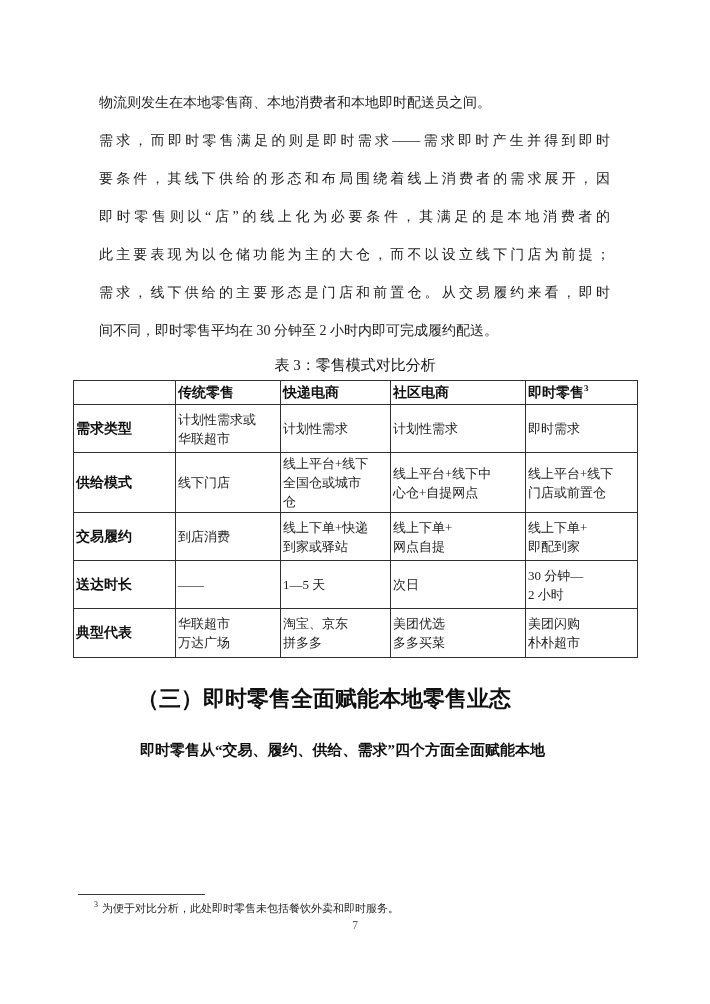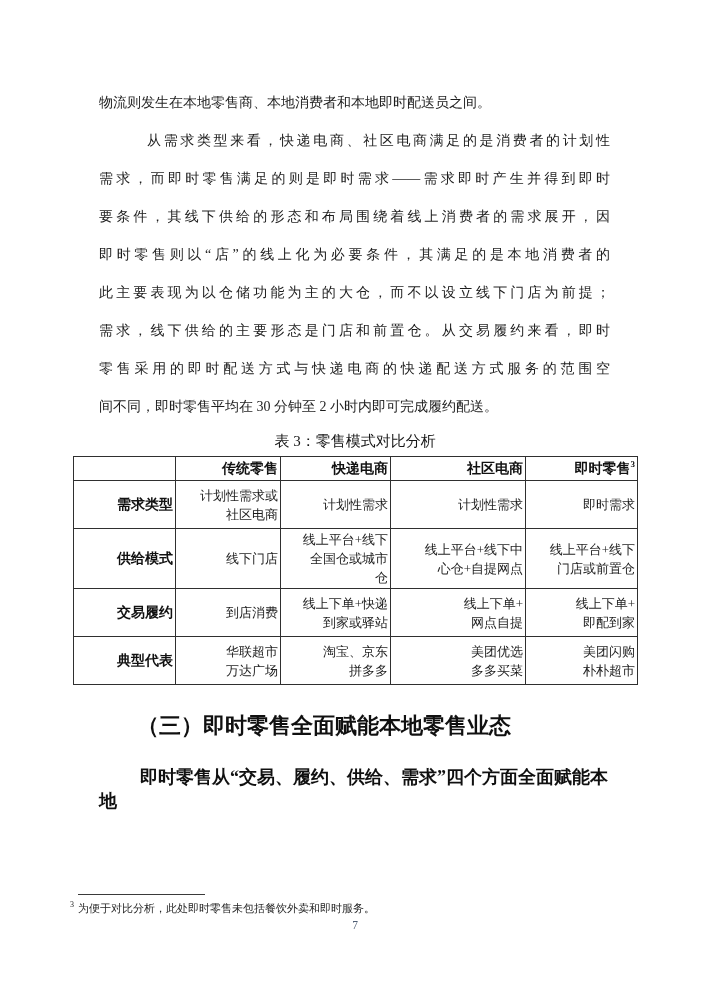--- a/index.html
+++ b/index.html
@@ -31,21 +31,21 @@
     color:#161616;
   }
   table.cmp {
     margin-left:73px;
     width:564px;
     border-collapse:collapse;
     table-layout:fixed;
   }
   table.cmp th, table.cmp td {
     border:1px solid #2f2f2f;
-    text-align:right;
+    text-align:left;
     vertical-align:middle;
     padding:1px 2px;
   }
   table.cmp thead tr { height:24px; }
   table.cmp thead th { font-size:14px; font-weight:bold; color:#111; }
   table.cmp thead th sup { font-size:9px; }
   table.cmp tbody th { font-size:14px; font-weight:bold; color:#111; }
   table.cmp tbody td {
     font-size:13px;
     line-height:19px;
@@ -59,61 +59,59 @@
   table.cmp tbody tr:nth-child(5) { height:49px;margin-top:44px; }
   .section-heading {
     margin:26px 0 0 137px;
     font-size:22px;
     font-weight:bold;
     color:#101010;
   }
   .section-para {
     margin:24px 100px 0 99px;
     text-indent:41px;
-    font-size:18px;
+    font-size:15px;
     font-weight:bold;
     line-height:24px;
     color:#101010;
   }
   .footnote-rule {
     position:absolute;
     left:78px; top:894px;
     width:127px;
     border-top:1px solid #3a3a3a;
   }
   .footnote-text {
     position:absolute;
-    left:70px; top:900px;
+    left:94px; top:900px;
     font-size:11px;
     color:#262626;
   }
   .footnote-text sup { font-size:8px; margin-right:4px; }
   .page-number {
     position:absolute;
     left:0; top:919px;
     width:710px;
     text-align:center;
     font-size:11.5px;
     color:#4d5d73;
   }
 </style>
 </head>
 <body>
 
 <div class="page">
 
   <div class="body-text">
       <div class="line">物流则发生在本地零售商、本地消费者和本地即时配送员之间。</div>
-      <div class="line indent justify">从需求类型来看，快递电商、社区电商满足的是消费者的计划性</div>
       <div class="line justify">需求，而即时零售满足的则是即时需求——需求即时产生并得到即时</div>
       <div class="line justify">要条件，其线下供给的形态和布局围绕着线上消费者的需求展开，因</div>
       <div class="line justify">即时零售则以“店”的线上化为必要条件，其满足的是本地消费者的</div>
       <div class="line justify">此主要表现为以仓储功能为主的大仓，而不以设立线下门店为前提；</div>
       <div class="line justify">需求，线下供给的主要形态是门店和前置仓。从交易履约来看，即时</div>
-      <div class="line justify">零售采用的即时配送方式与快递电商的快递配送方式服务的范围空</div>
       <div class="line">间不同，即时零售平均在 30 分钟至 2 小时内即可完成履约配送。</div>
     </div>
 
   <div class="table-title">表 3：零售模式对比分析</div>
 
   <table class="cmp">
     <colgroup>
         <col style="width: 102px;">
         <col style="width: 105px;">
         <col style="width: 110px;">
@@ -126,21 +124,21 @@
           <th><span>传统零售</span></th>
           <th><span>快递电商</span></th>
           <th><span>社区电商</span></th>
           <th><span>即时零售</span><sup>3</sup></th>
         </tr>
       </thead>
     <tbody>
         <tr>
           <th>需求类型</th>
           <td>计划性需求或
-社区电商</td>
+华联超市</td>
           <td>计划性需求</td>
           <td>计划性需求</td>
           <td>即时需求</td>
         </tr>
         <tr>
           <th>供给模式</th>
           <td>线下门店</td>
           <td>线上平台+线下
 全国仓或城市
 仓</td>
@@ -151,20 +149,28 @@
         </tr>
         <tr>
           <th>交易履约</th>
           <td>到店消费</td>
           <td>线上下单+快递
 到家或驿站</td>
           <td>线上下单+
 网点自提</td>
           <td>线上下单+
 即配到家</td>
+        </tr>
+        <tr>
+          <th>送达时长</th>
+          <td>——</td>
+          <td>1—5 天</td>
+          <td>次日</td>
+          <td>30 分钟—
+2 小时</td>
         </tr>
         <tr>
           <th>典型代表</th>
           <td>华联超市
 万达广场</td>
           <td>淘宝、京东
 拼多多</td>
           <td>美团优选
 多多买菜</td>
           <td>美团闪购

